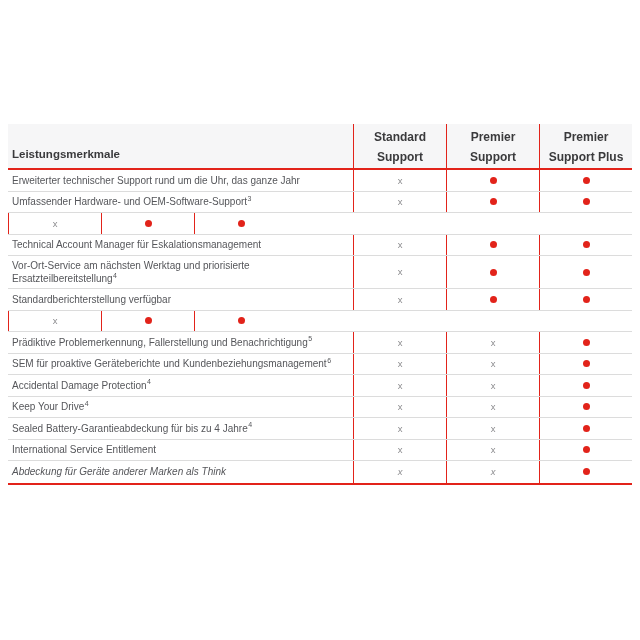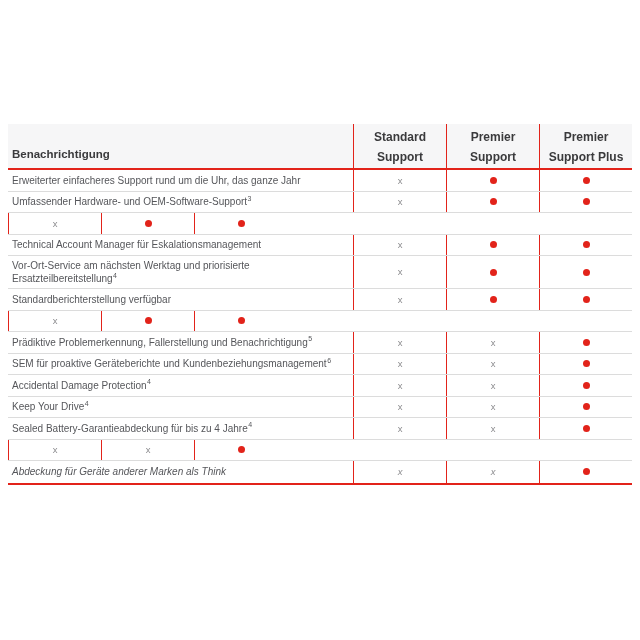--- a/index.html
+++ b/index.html
@@ -91,36 +91,36 @@
     margin-left:0.5px;
   }
 </style>
 </head>
 <body>
 
 <div class="page">
   <div class="cmp-table">
     <div class="thead">
       <div class="cell feature">
-        <span>Benachrichtigung</span>
+        <span>Leistungsmerkmale</span>
       </div>
       <div class="cell val">
         <span>Standard Support</span>
       </div>
       <div class="cell val">
         <span>Premier Support</span>
       </div>
       <div class="cell val">
         <span>Premier Support Plus</span>
       </div>
     </div>
     <div>
         <div class="row">
           <div class="cell feature">
-            <span>Erweiterter einfacheres Support rund um die Uhr, das ganze Jahr</span>
+            <span>Erweiterter technischer Support rund um die Uhr, das ganze Jahr</span>
           </div>
           <div class="cell val">
             <span class="xmark">x</span>
           </div>
           <div class="cell val">
             <span class="dot"></span>
           </div>
           <div class="cell val">
             <span class="dot"></span>
           </div>
@@ -267,20 +267,23 @@
             <span class="xmark">x</span>
           </div>
           <div class="cell val">
             <span class="xmark">x</span>
           </div>
           <div class="cell val">
             <span class="dot"></span>
           </div>
         </div>
         <div class="row">
+          <div class="cell feature">
+            <span>International Service Entitlement</span>
+          </div>
           <div class="cell val">
             <span class="xmark">x</span>
           </div>
           <div class="cell val">
             <span class="xmark">x</span>
           </div>
           <div class="cell val">
             <span class="dot"></span>
           </div>
         </div>

